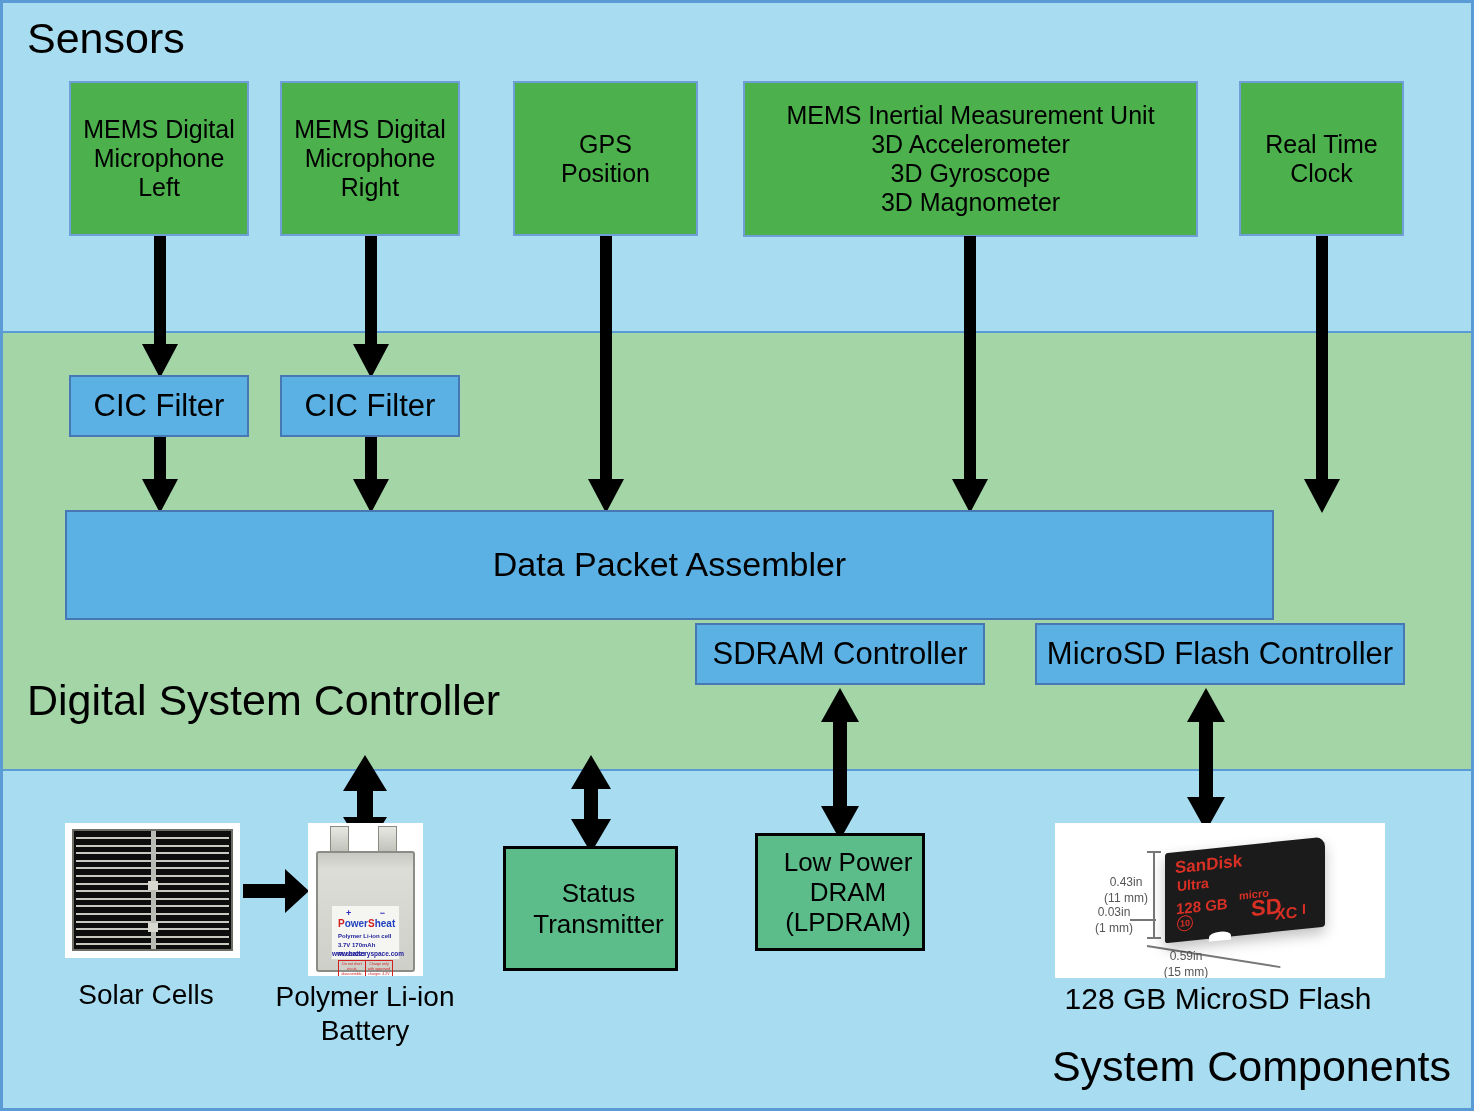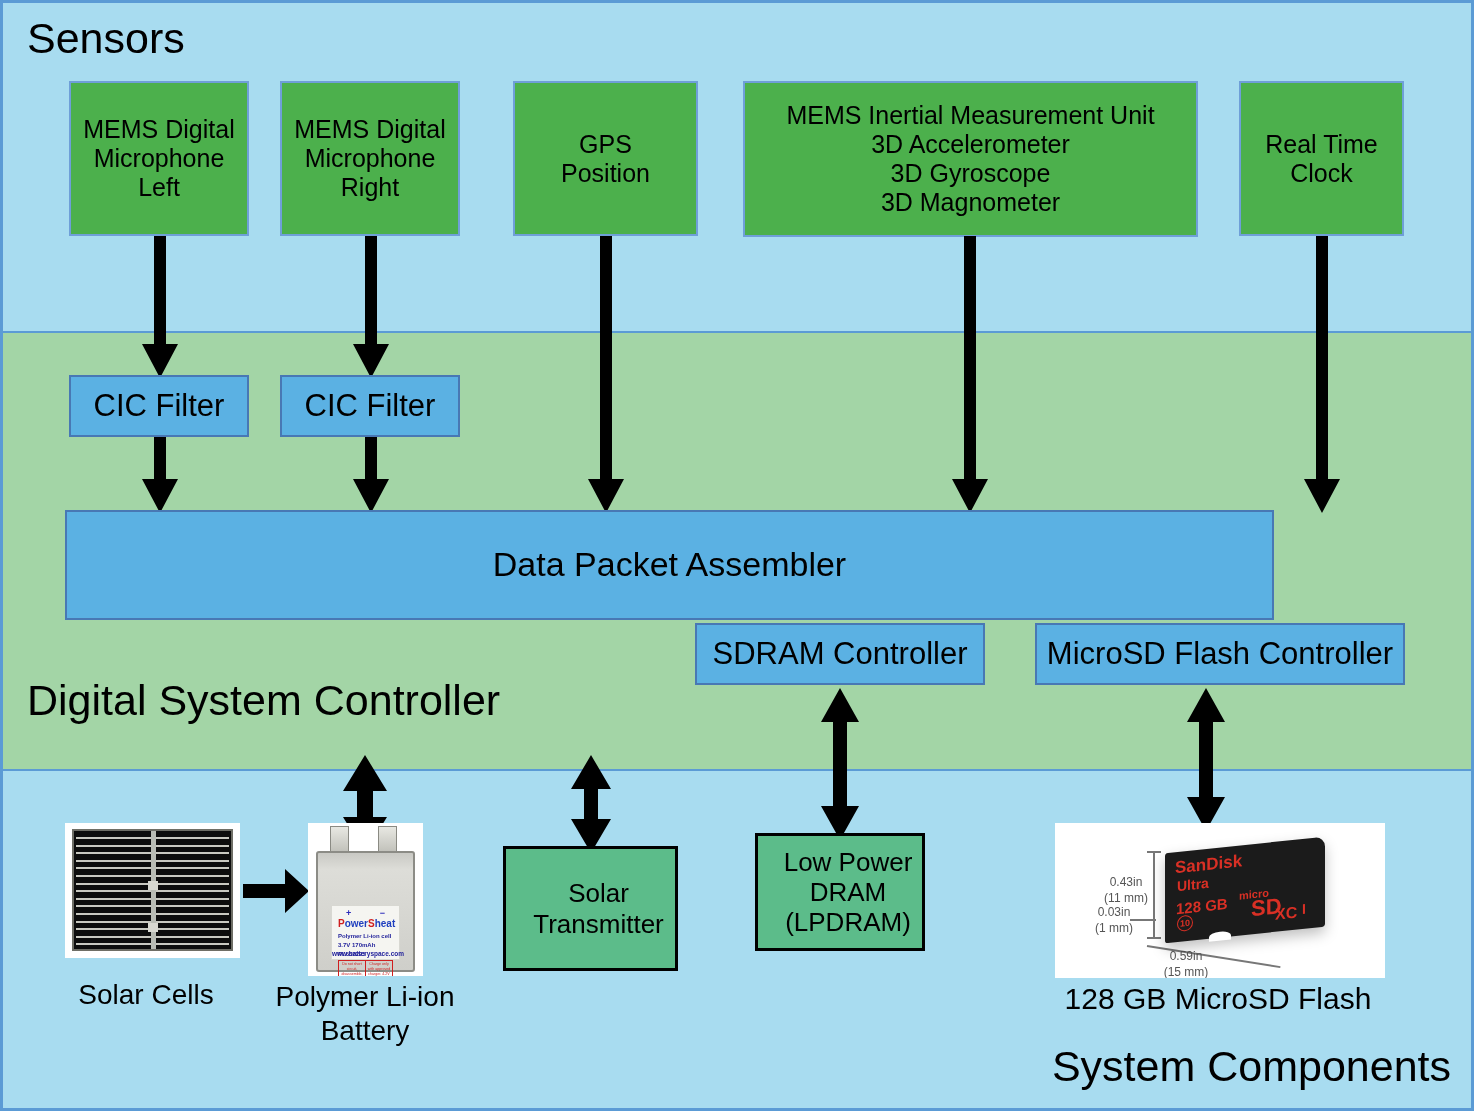--- a/index.html
+++ b/index.html
@@ -357,21 +357,21 @@
         <div class="bat-url">www.batteryspace.com</div>
       </div>
     </div>
   </div>
   <div class="caption" style="left:252px; top:977px; width:220px;">
     <div>Polymer Li-ion</div>
     <div>Battery</div>
   </div>
 
   <div class="node comp-box" style="left:500px; top:843px; width:175px; height:125px; flex-direction:column;">
-    <span>Solar</span>
+    <span>Status</span>
     <span>Transmitter</span>
   </div>
 
   <div class="node comp-box" style="left:752px; top:830px; width:170px; height:118px; flex-direction:column;">
     <span>Low Power</span>
     <span>DRAM</span>
     <span>(LPDRAM)</span>
   </div>
 
   <div class="pic" style="left:1052px; top:820px; width:330px; height:155px;">

